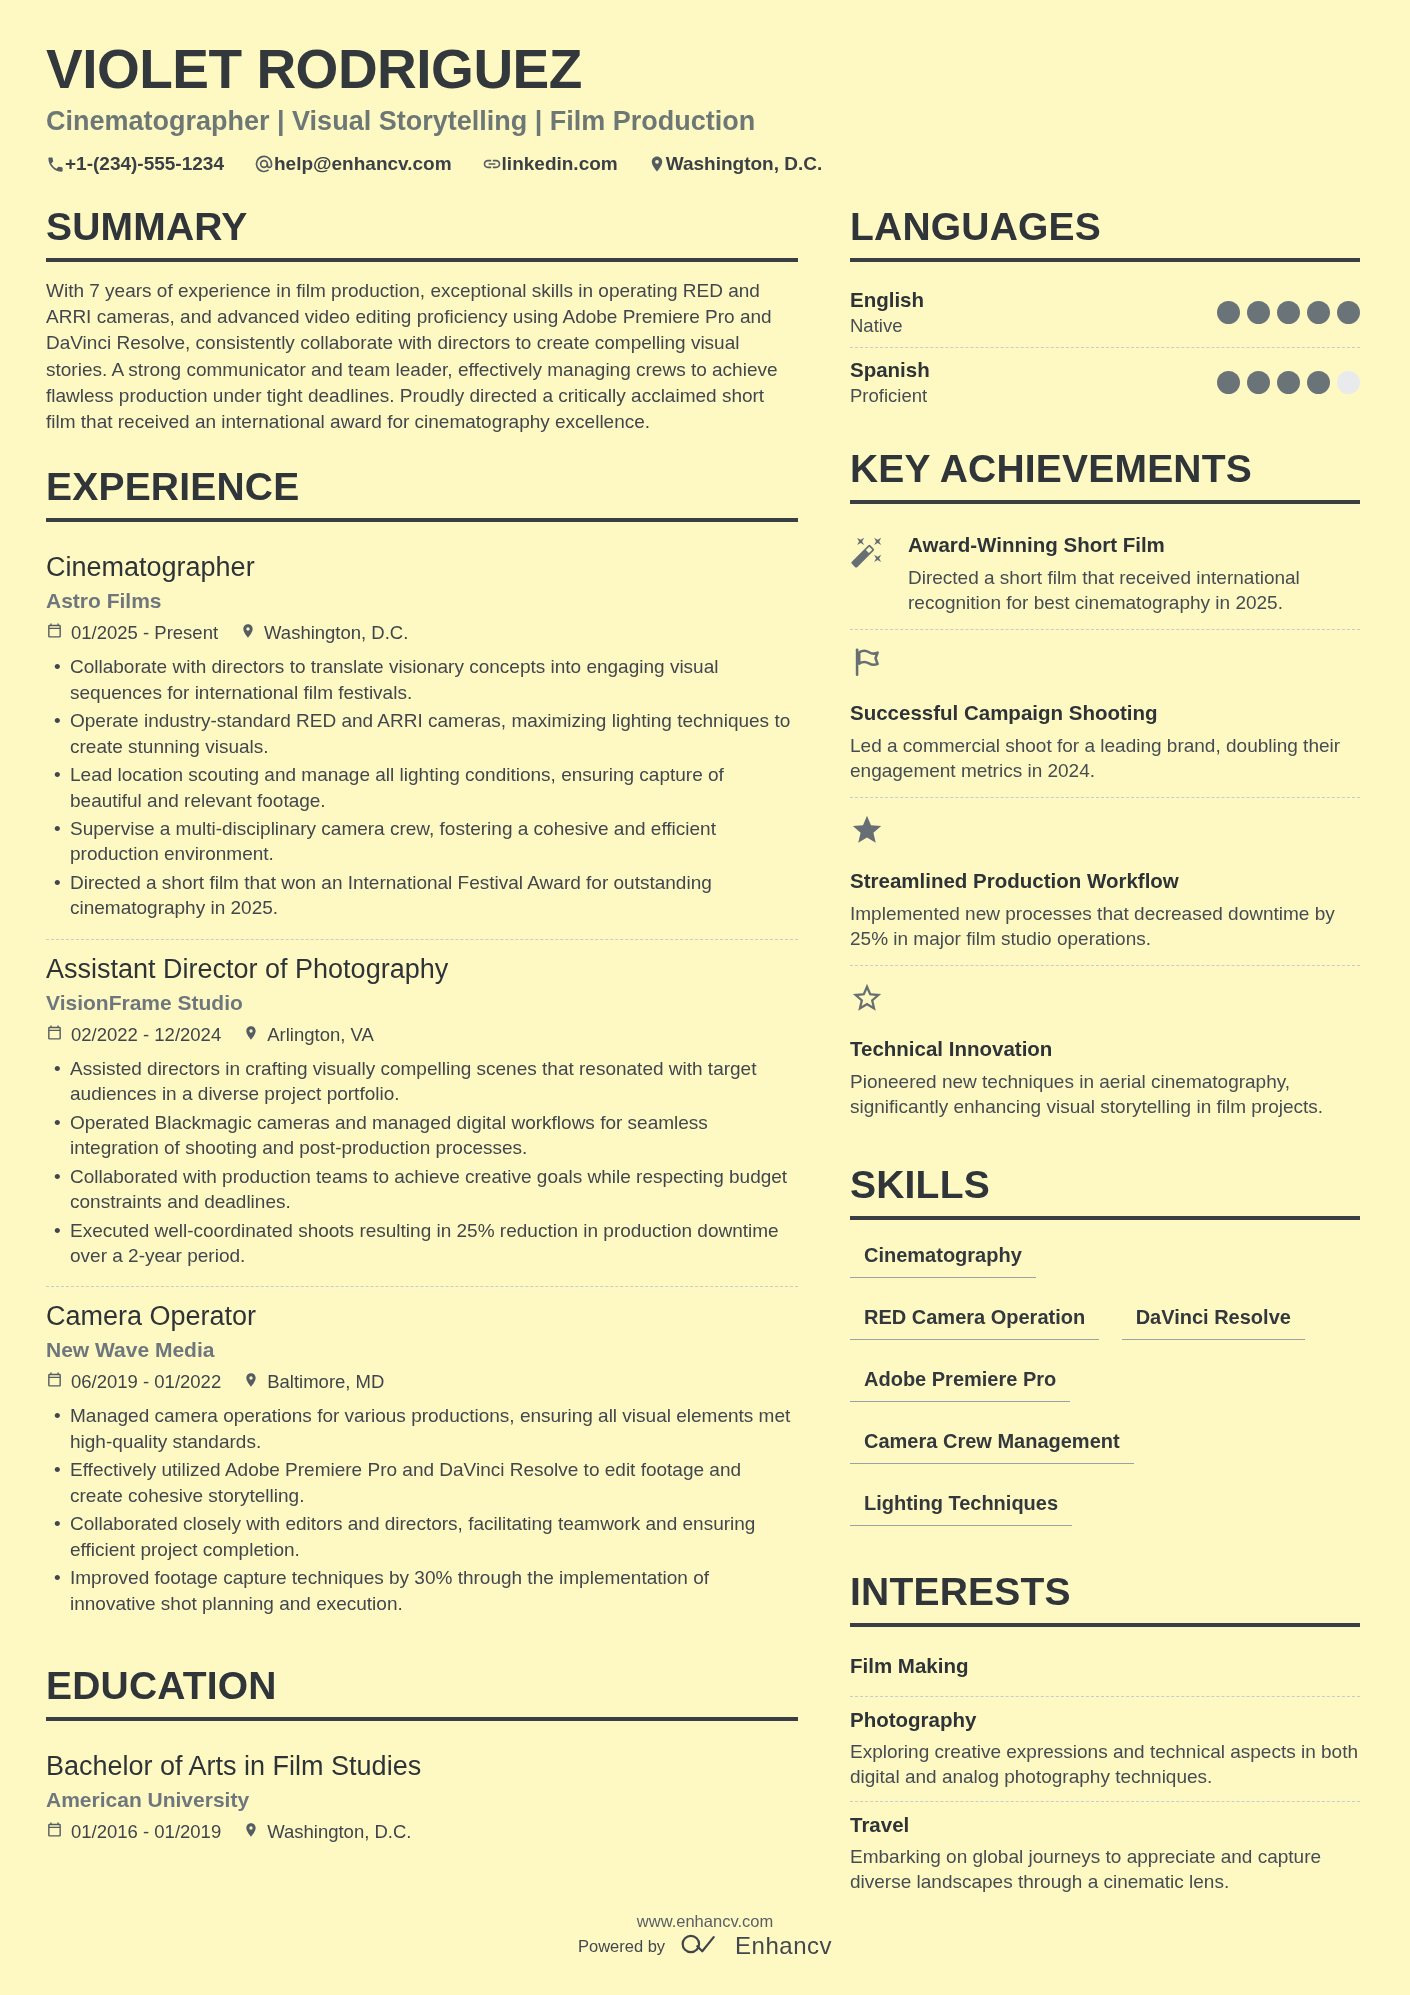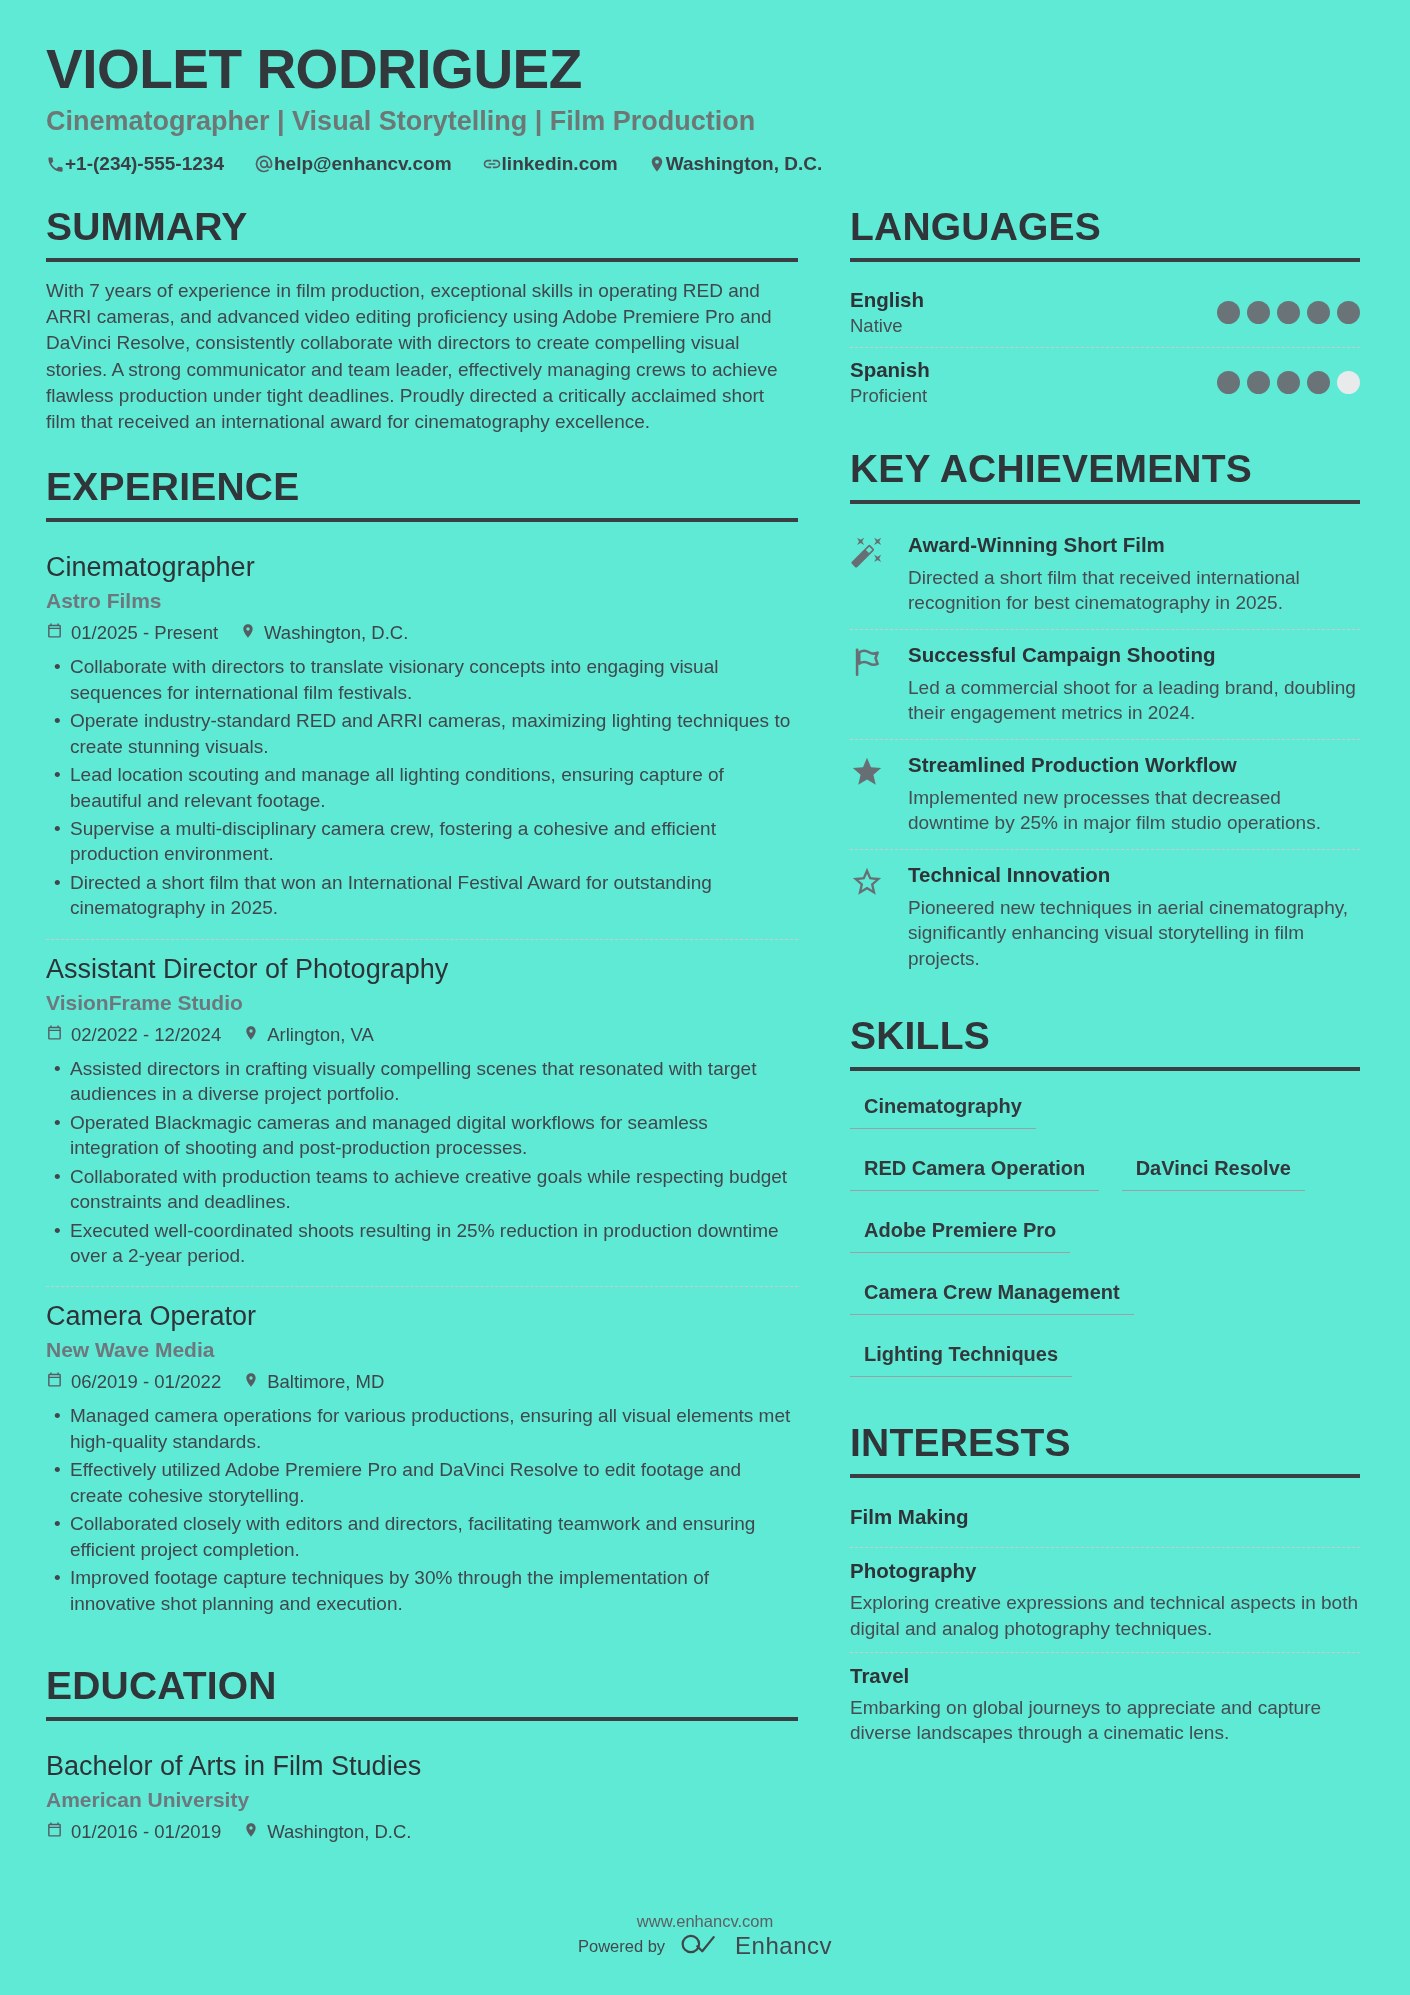--- a/index.html
+++ b/index.html
@@ -1,19 +1,19 @@
 <!DOCTYPE html>
 <html><head>
 <meta charset="utf-8">
 <style>
   * { margin:0; padding:0; box-sizing:border-box; }
   html,body { background:#e9e9e9; }
   body { font-family:"Liberation Sans", sans-serif; }
   .page {
-    position:relative; width:1410px; height:1995px; background:#5eead4;
+    position:relative; width:1410px; height:1995px; background:#fef9c3;
     margin:0 auto; padding:38px 46px 0 46px; overflow:hidden; color:#41474d;
   }
   
   .name {
     font-size:55px; font-weight:700; color:#33383d; letter-spacing:-0.5px;
     line-height:1.15;
   }
   .subtitle {
     margin-top:4px; font-size:27px; font-weight:600; color:#6d7876; line-height:1.25;
   }
@@ -48,21 +48,21 @@
   .lang-item { display:flex; align-items:center; justify-content:space-between; padding:10px 0; }
   .lang-item + .lang-item { border-top:1px dashed #c7ccd0; }
   .lang-name { font-size:20.5px; font-weight:700; color:#2e3338; }
   .lang-level { font-size:18.5px; color:#474e53; margin-top:3px; }
   .dots { display:flex; gap:7px; }
   .dot { width:23px; height:23px; border-radius:50%; }
   .dot.filled { background:#6a7478; }
   .dot.empty { background:#e8eaec; }
   
   .ach-item { display:flex; gap:14px; padding:13px 0; }
-  .ach-item + .ach-item { border-top:1px dashed #c7ccd0; }
+  .ach-item + .ach-item { border-top:1px dashed #c7ccd0;flex-direction:column; }
   .ach-icon { flex:0 0 44px; color:#676f74; padding-top:2px; }
   .ach-title { font-size:20.5px; font-weight:700; color:#2e3338; margin-bottom:8px; }
   .ach-text { font-size:19px; line-height:1.34; color:#454c52; }
   
   .skill-row { margin-bottom:6px; }
   .skill {
     display:inline-block; font-size:20px; font-weight:700; color:#33383d;
     padding:8px 14px 10px 14px; border-bottom:1.5px solid #9aa1a7; margin:0 18px 14px 0;
   }
   

